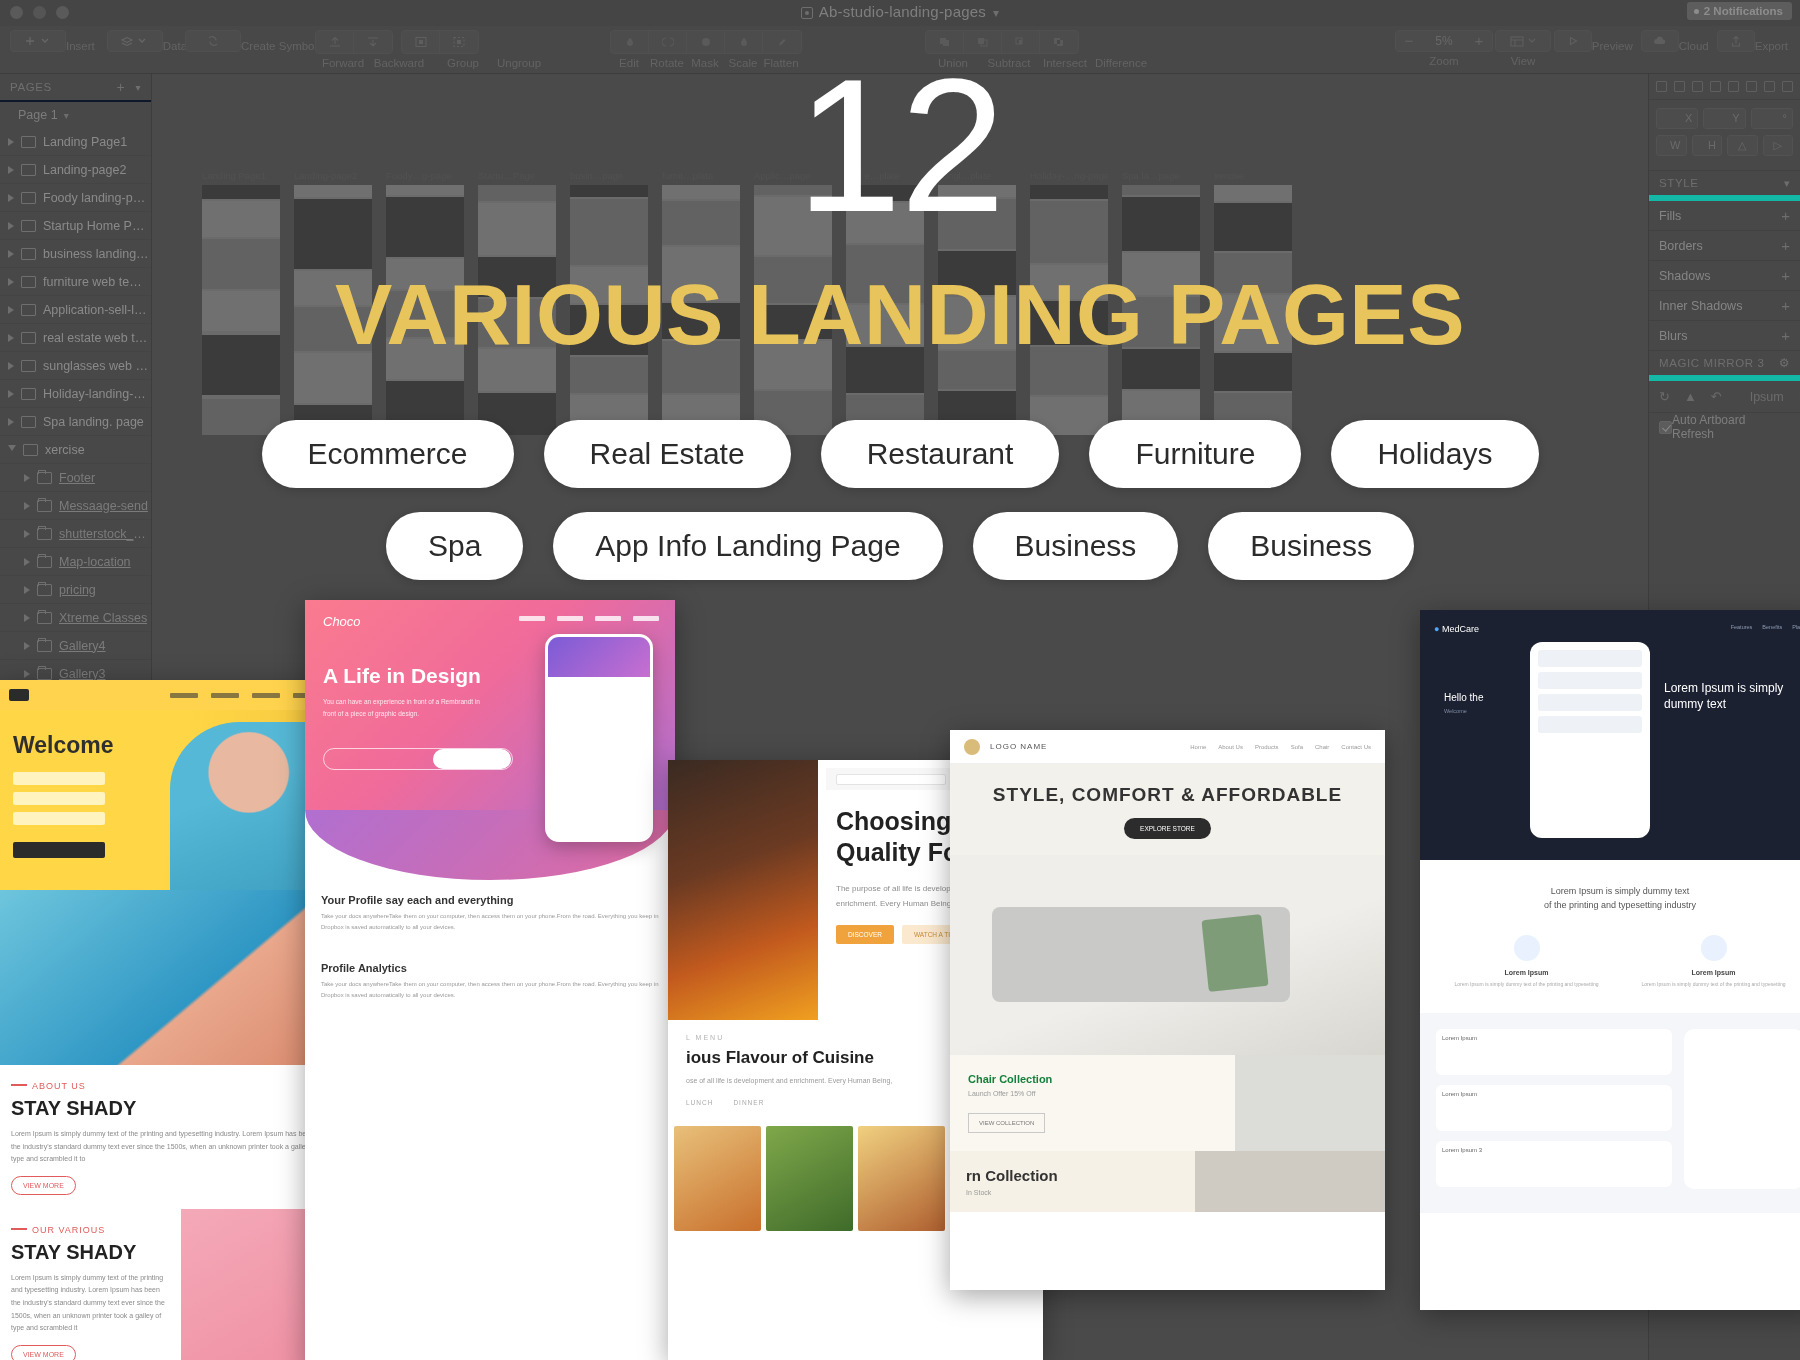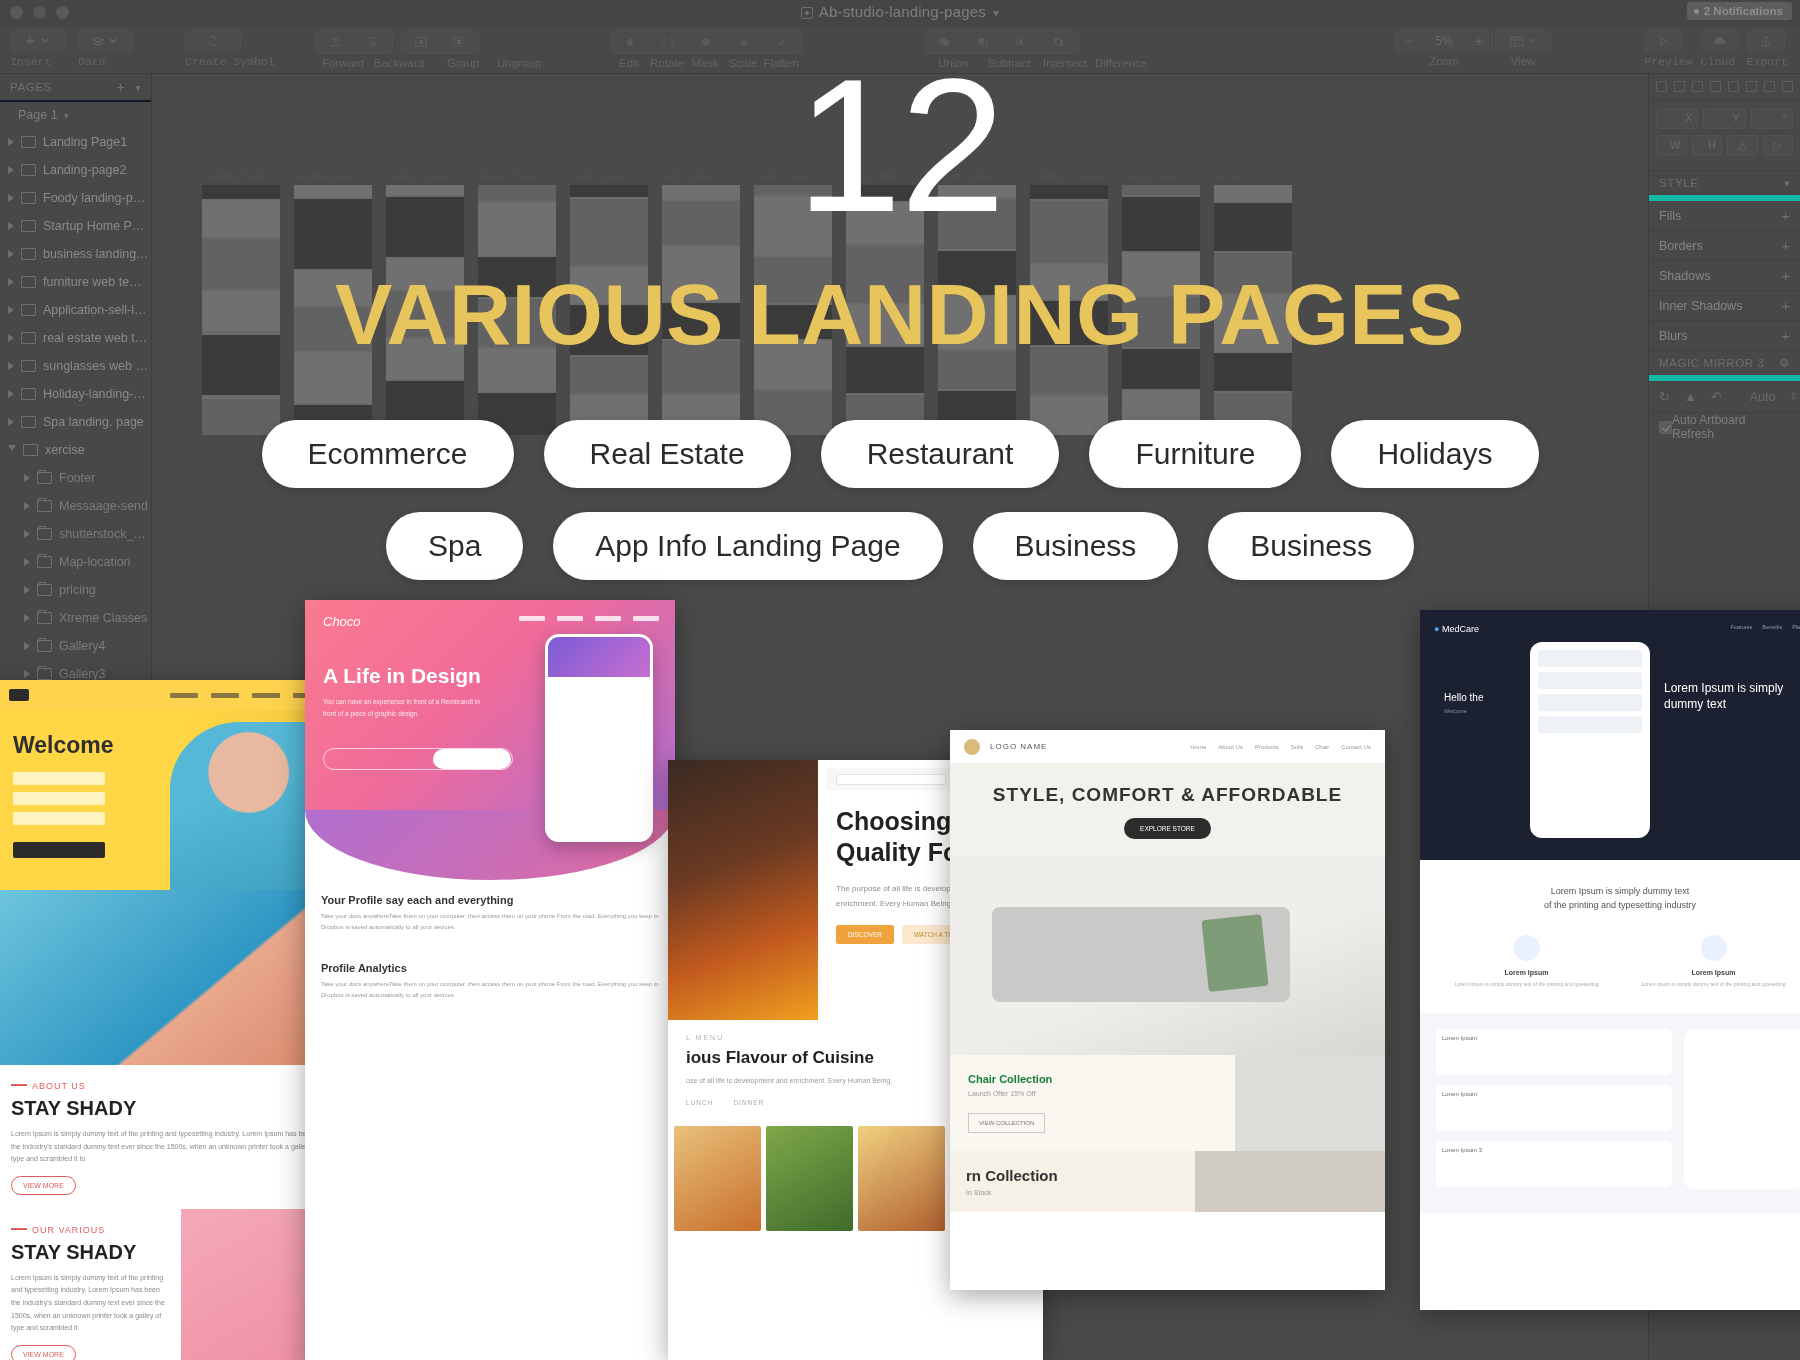--- a/index.html
+++ b/index.html
@@ -47,21 +47,21 @@
   }
   .notif .dot { display:inline-block; width:5px;height:5px;border-radius:50%;background:#8d8d8d;margin-right:5px;vertical-align:1px;}
 
   
   .toolbar {
     position: absolute; top: 26px; left: 0; right: 0; height: 48px;
     background: #484848;
     border-bottom: 1px solid #3d3d3d;
   }
   .tb-group { position: absolute; top: 4px; display: flex; align-items: flex-start; }
-  .tb-item { display: flex; flex-direction: column; align-items: flex-start; font-family: Liberation Mono, monospace; }
+  .tb-item { display: flex; flex-direction: row; align-items: flex-end; }
   .tb-btn {
     background: #4c4c4c; border: 1px solid #505050; border-radius: 4px;
     width: 38px; height: 22px; display: flex; align-items: center; justify-content: center;
     color: #636363;
   }
   .tb-btn.wide { width: 56px; }
   .tb-lbl { color: #636363; font-size: 11.5px; margin-top: 3px; white-space: nowrap; }
   .tb-seg { display: flex; background:#4c4c4c; border:1px solid #505050; border-radius:4px; overflow:hidden;}
   .tb-seg > div { width: 38px; height: 22px; display:flex;align-items:center;justify-content:center;color:#636363;border-right:1px solid #505050;}
   .tb-seg > div:last-child { border-right: none; }
@@ -88,21 +88,21 @@
   .pages-hdr .sp { flex:1; }
   .pages-hdr .ic { color:#6f6f6f; font-size:14px; margin-left:10px;}
   .page-row { height:26px; display:flex; align-items:center; padding-left:18px; color:#7c7c7c; font-size:12.5px; }
   .page-row .chev { margin-left:6px; color:#6d6d6d; font-size:10px;}
   .layers { overflow:hidden; }
   .layer-row {
     height:28px; display:flex; align-items:center; gap:7px;
     padding-left:8px; border-bottom:1px solid #444; color:#8a8a8a; font-size:12.5px;
     white-space:nowrap; overflow:hidden;
   }
-  .layer-row.indent { padding-left:24px; color:#7b7b7b; }
+  .layer-row.indent { padding-left:24px; color:#7b7b7b;text-decoration:underline; }
   .tri { width:0;height:0;border-left:6px solid #6e6e6e;border-top:4px solid transparent;border-bottom:4px solid transparent; flex:none;}
   .tri.open { border-left:4px solid transparent;border-right:4px solid transparent;border-top:6px solid #6e6e6e; }
   .ico-art { width:15px;height:12px;border:1.4px solid #6f6f6f;border-radius:1px;flex:none;}
   .ico-fold { width:15px;height:12px;border:1.4px solid #6f6f6f;border-radius:1px;flex:none;position:relative;}
   .ico-fold::before{content:"";position:absolute;top:-3px;left:0;width:6px;height:3px;border:1.4px solid #6f6f6f;border-bottom:none;border-radius:1px 1px 0 0;}
   .lname{ overflow:hidden; text-overflow:ellipsis;}
 
   
   .inspector {
     position:absolute; top:74px; right:0; width:152px; bottom:0;
@@ -700,21 +700,21 @@
       <div class="sec-hdr">
         <span>MAGIC MIRROR 3</span>
         <span class="sp"></span>
         <span style="font-size:12px;">⚙</span>
       </div>
       <div class="mm-tools">
         <span style="color:#696969;font-size:13px;">↻</span>
         <span style="color:#696969;font-size:13px;">▲</span>
         <span style="color:#696969;font-size:13px;">↶</span>
         <span class="sp"></span>
-        <span class="mm-auto">Auto</span>
+        <span class="mm-auto">Ipsum</span>
         <span style="color:#696969;font-size:10px;">⇳</span>
       </div>
       <div class="chk-row">
         <span class="chk"></span>
         <span>Auto Artboard Refresh</span>
       </div>
     </div>
 
     <div class="canvas">
       <div class="art-strip" id="art-strip">

